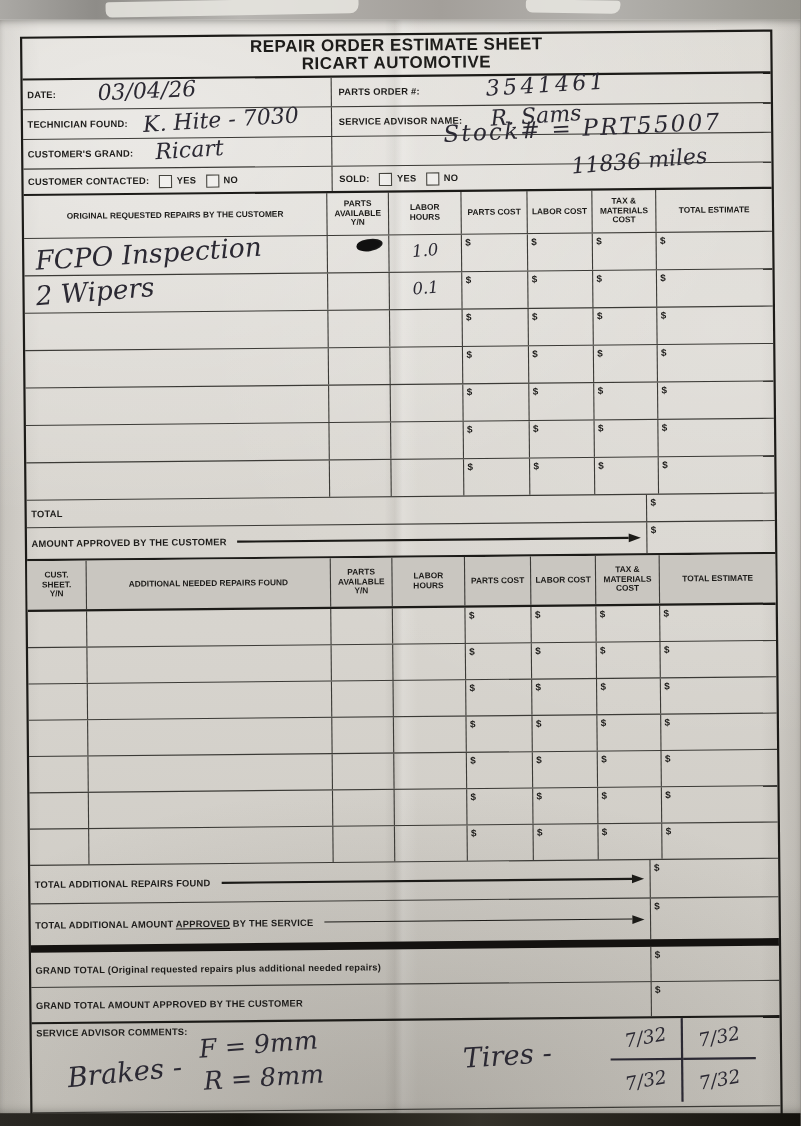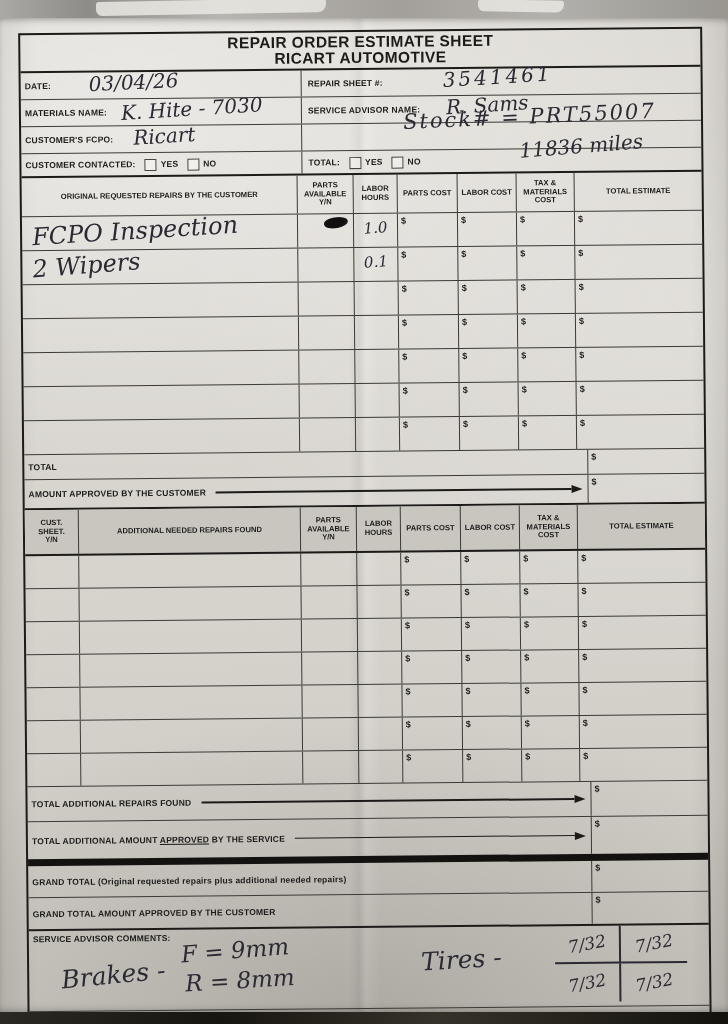--- a/index.html
+++ b/index.html
@@ -45,21 +45,21 @@
   
   .thead{display:flex;align-items:stretch;border-bottom:1px solid #3b3a36;}
   .t1h{height:38px;}
   .t2h{height:44px;background:#c9c6c0;border-bottom:2px solid #1c1b18;}
   .hc{display:flex;align-items:center;justify-content:center;text-align:center;
     font-size:7.6px;font-weight:bold;line-height:8.6px;white-space:pre-line;
     border-right:1px solid #3b3a36;padding:1px 2px;box-sizing:border-box;}
   .c{border-right:1px solid #3b3a36;box-sizing:border-box;position:relative;overflow:visible;}
   .tr1{display:flex;height:33px;border-bottom:1px solid #3b3a36;}
   .tr2{display:flex;height:32px;border-bottom:1px solid #3b3a36;}
-  .w-rep{width:276px;} .w-pav{width:56px;} .w-lab{width:44px;}
+  .w-rep{width:276px;} .w-pav{width:56px;} .w-lab{width:66px;}
   .w-pc{width:60px;} .w-lc{width:59px;} .w-tax{width:58px;} .w-tot{flex:1;border-right:none;}
   .w-cust{width:54px;} .w-rep2{width:222px;}
   .usd{font-size:9px;font-weight:bold;padding:2px 0 0 3px;}
   .scribble{position:absolute;right:5px;top:3px;width:24px;height:11px;
     background:radial-gradient(ellipse at 40% 50%,#101010 55%,#3a3a38);
     border-radius:46% 60% 52% 58%;transform:rotate(-10deg);}
   .hw-cell-rep{padding-left:10px;margin-top:1px;display:inline-block;transform:rotate(-3deg);}
   .hw-cell-num{display:block;text-align:center;margin-top:5px;transform:rotate(-4deg);}
   
   .sumrow{display:flex;align-items:center;border-bottom:1px solid #3b3a36;}
@@ -103,51 +103,51 @@
         <div>RICART AUTOMOTIVE</div>
       </div>
 
       <div style="position:relative;">
         <div class="row irow">
           <div class="left">
             <span class="lbl">DATE:</span>
             <span class="hw hw-md ov" style="position:static;margin:-6px 0 0 38px;transform:rotate(-2deg);">03/04/26</span>
           </div>
           <div class="right">
-            <span class="lbl">REPAIR SHEET #:</span>
+            <span class="lbl">PARTS ORDER #:</span>
             <span class="hw hw-md ov" style="position:static;margin:-10px 0 0 60px;letter-spacing:3px;transform:rotate(-3deg);">3541461</span>
           </div>
         </div>
         <div class="row irow">
           <div class="left">
-            <span class="lbl">MATERIALS NAME:</span>
+            <span class="lbl">TECHNICIAN FOUND:</span>
             <span class="hw hw-md ov" style="position:static;margin:-6px 0 0 14px;transform:rotate(-3deg);">K. Hite - 7030</span>
           </div>
           <div class="right">
             <span class="lbl">SERVICE ADVISOR NAME:</span>
             <span class="hw hw-md ov" style="position:static;margin:-8px 0 0 26px;transform:rotate(-3deg);">R. Sams</span>
           </div>
         </div>
         <div class="row irow">
           <div class="left">
-            <span class="lbl">CUSTOMER'S FCPO:</span>
+            <span class="lbl">CUSTOMER'S GRAND:</span>
             <span class="hw hw-md ov" style="position:static;margin:-6px 0 0 20px;transform:rotate(-3deg);">Ricart</span>
           </div>
           <div class="right"></div>
         </div>
         <div class="row irow irow4">
           <div class="left" style="border-right:1px solid #3b3a36;">
             <span class="lbl">CUSTOMER CONTACTED:</span>
             <span class="cb"></span>
             <span class="lbl">YES</span>
             <span class="cb"></span>
             <span class="lbl">NO</span>
           </div>
           <div class="right">
-            <span class="lbl">TOTAL:</span>
+            <span class="lbl">SOLD:</span>
             <span class="cb"></span>
             <span class="lbl">YES</span>
             <span class="cb"></span>
             <span class="lbl">NO</span>
           </div>
         </div>
         <span class="hw hw-md ov" style="left:382px;top:36px;font-size:21px;letter-spacing:2px;transform:rotate(-2deg);">Stock# = PRT55007</span>
         <span class="hw hw-md ov" style="left:498px;top:66px;transform:rotate(-4deg);">11836 miles</span>
       </div>
 

